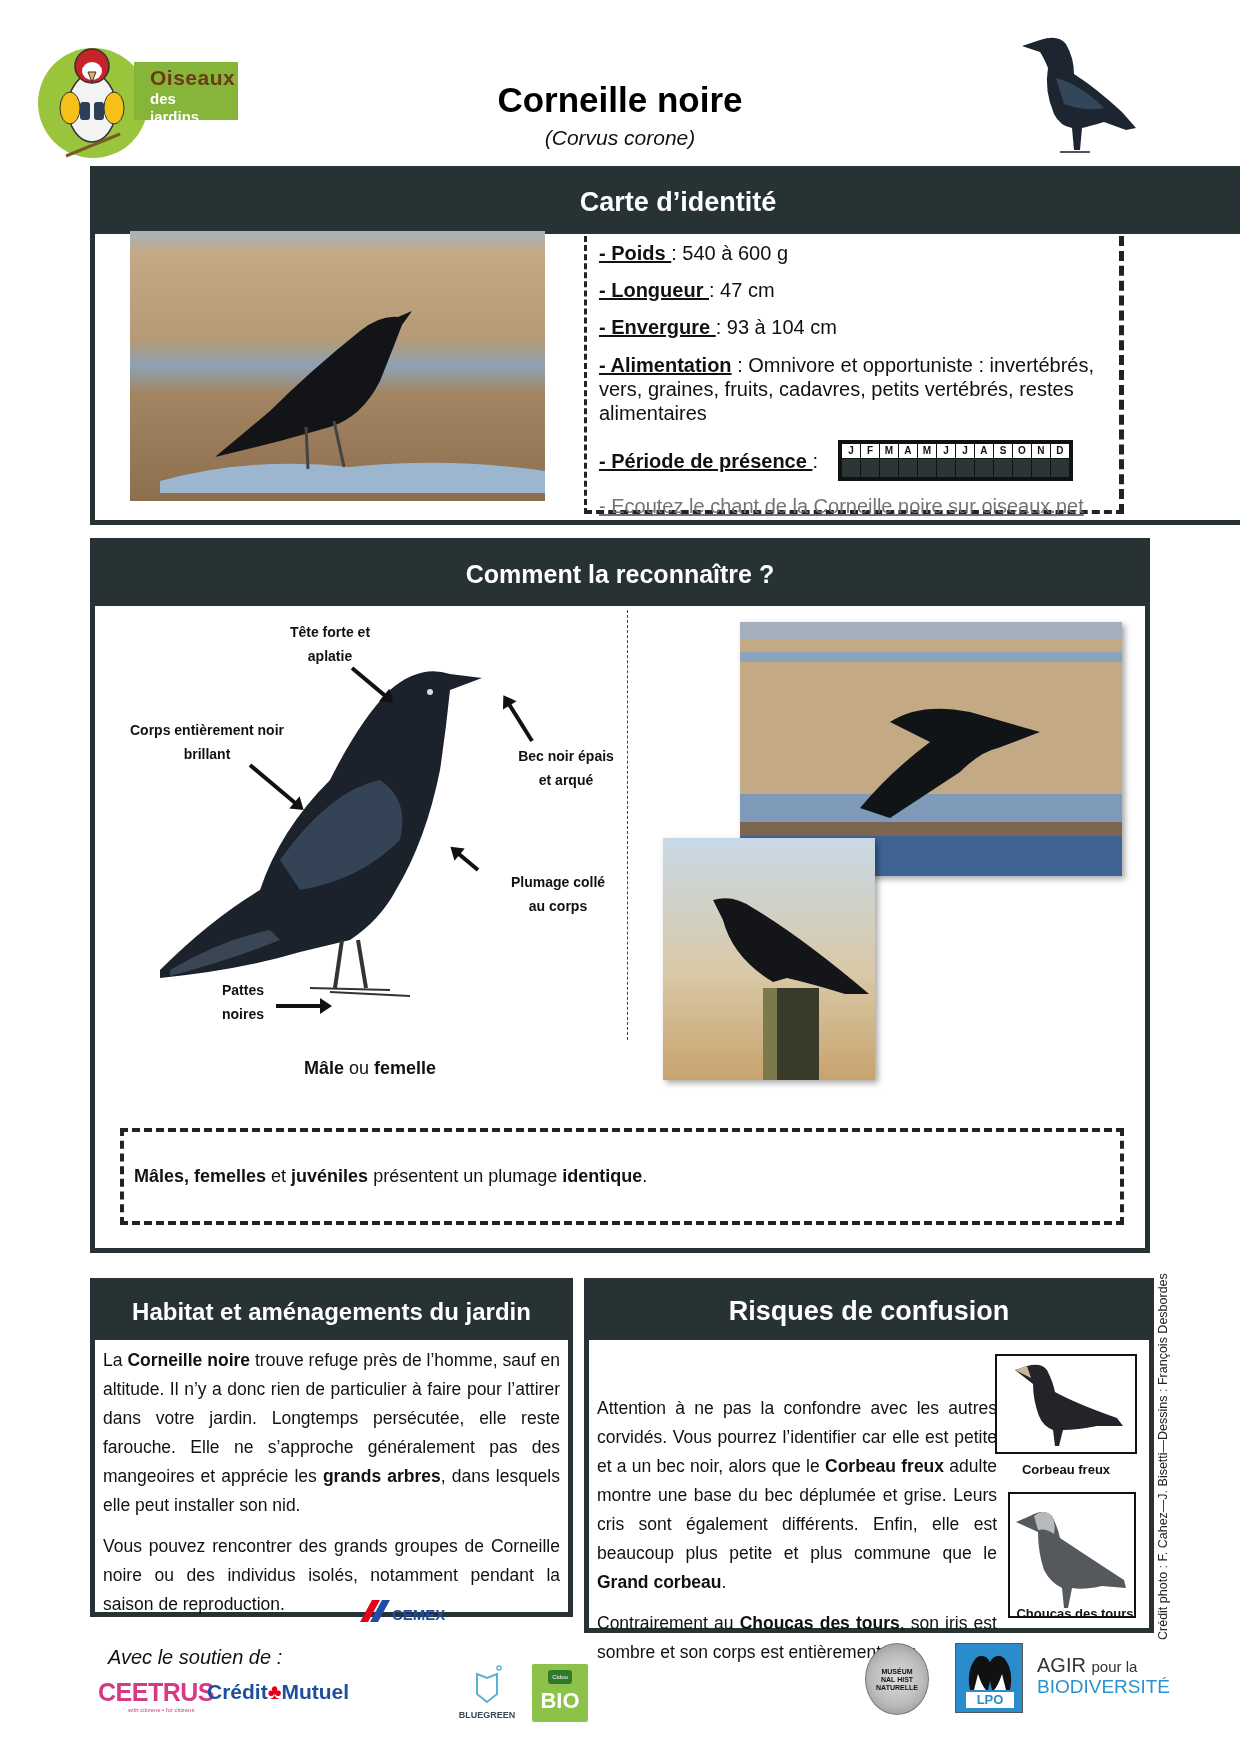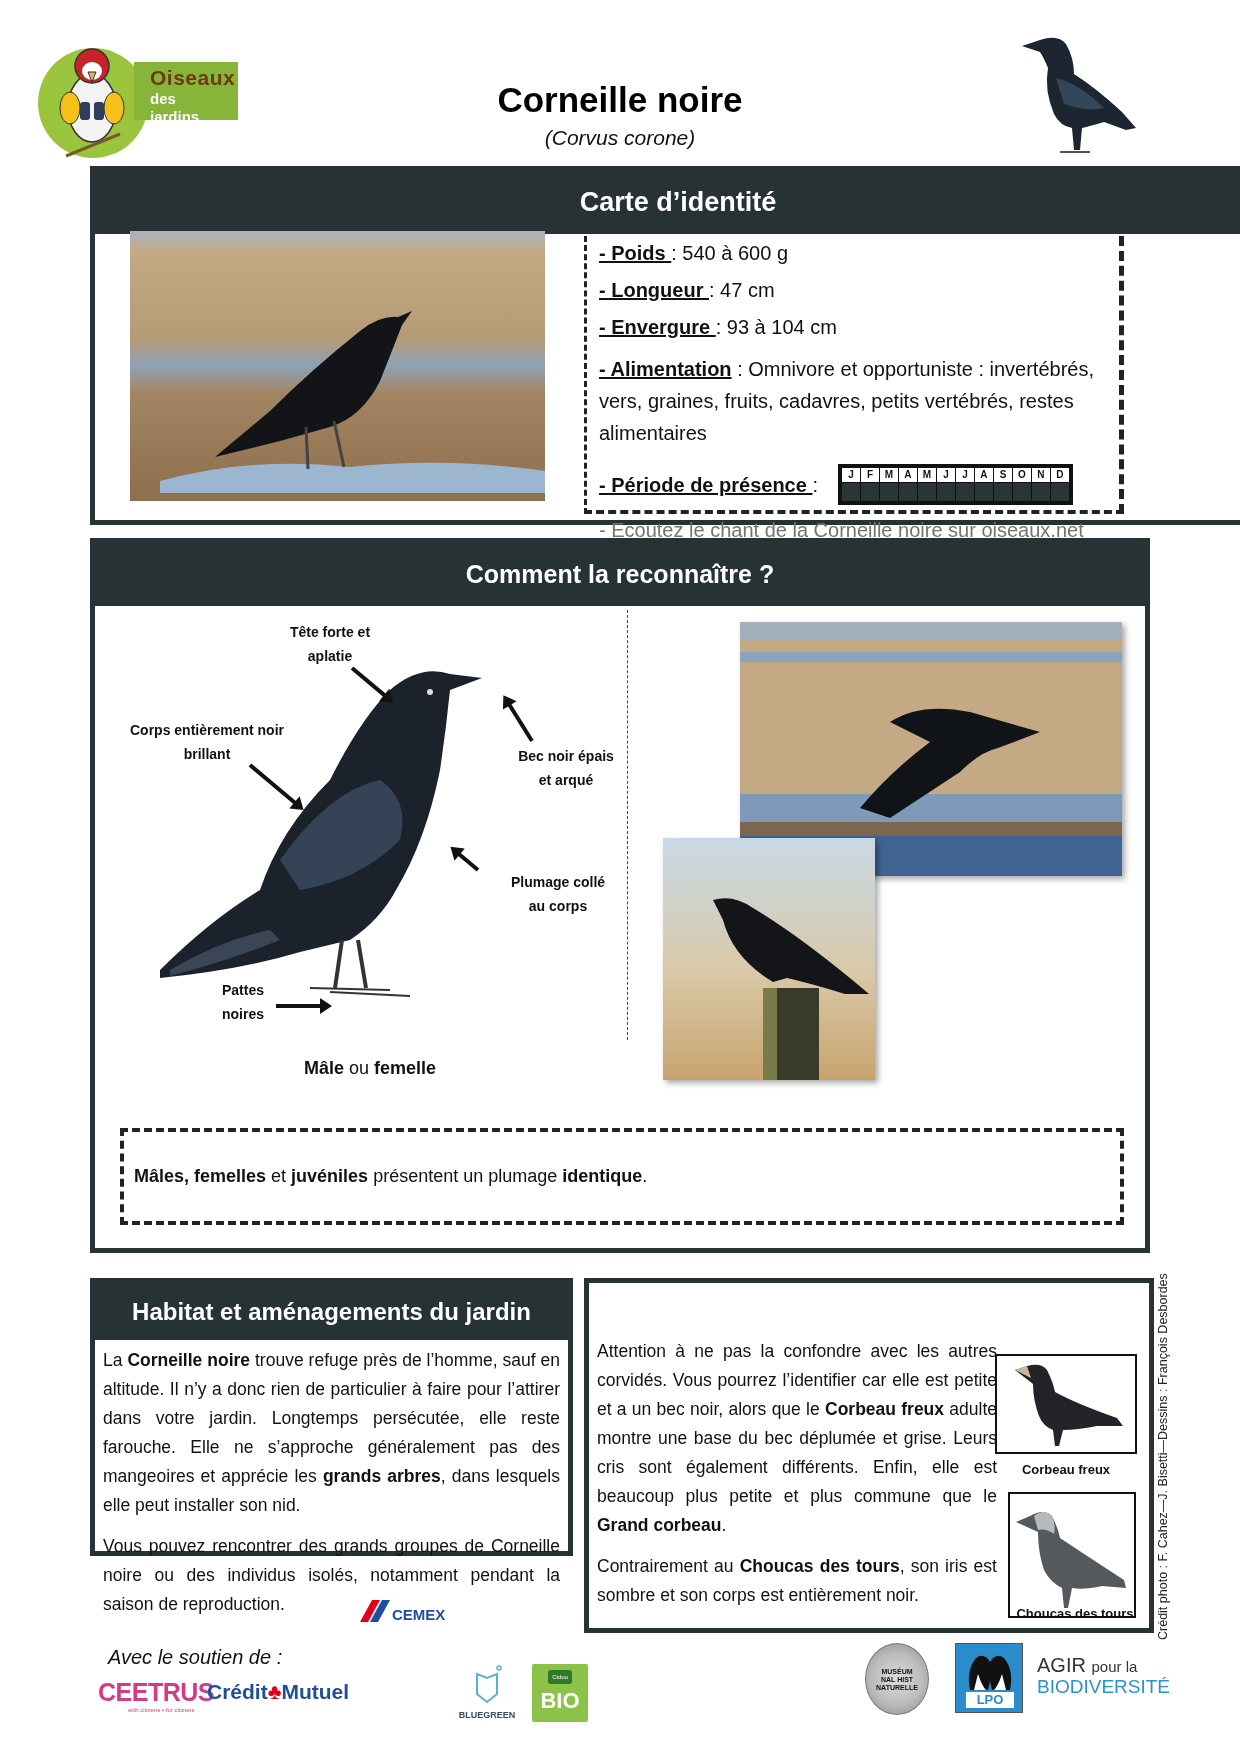--- a/index.html
+++ b/index.html
@@ -26,21 +26,21 @@
   .section-head { background: #263234; color: #fff; font-weight: bold; text-align: center; }
 
   .sec1 { left: 90px; top: 166px; width: 1176px; height: 359px; }
   .sec1 .section-head { height: 63px; line-height: 63px; font-size: 27px; }
 
   .photo1 { left: 130px; top: 231px; width: 415px; height: 270px; overflow: hidden; }
 
   .idbox { left: 584px; top: 236px; width: 540px; height: 278px; border-left: 3px dashed #222; border-right: 5px dashed #222; border-bottom: 4px dashed #222; padding: 6px 12px 0 12px; }
   .id-line { font-size: 20px; color: #111; line-height: 22px; margin-bottom: 15px; }
   .id-line .k { font-weight: bold; text-decoration: underline; }
-  .id-line.multi { line-height: 32px; }
+  .id-line.multi { line-height: 24px; }
   .id-period { display: flex; align-items: center; margin-bottom: 14px; }
   .months { display: flex; border: 4px solid #111; background: #111; margin-left: 20px; }
   .month { display: flex; flex-direction: column; width: 18px; margin-right: 1px; }
   .month:last-child { margin-right: 0; }
   .month .m-top { background: #fff; height: 14px; font-size: 10px; line-height: 14px; text-align: center; font-weight: bold; }
   .month .m-bot { background: #2a3538; height: 18px; margin-top: 1px; }
   .id-link { font-size: 20px; font-weight: normal; color: #737373; text-decoration: underline; }
 
   .sec2 { left: 90px; top: 538px; width: 1060px; height: 715px; }
   .sec2 .section-head { height: 63px; line-height: 63px; font-size: 25px; }
@@ -54,21 +54,21 @@
   .caption-mf b { font-weight: bold; }
 
   .vdivider { left: 627px; top: 610px; width: 0; height: 430px; border-left: 1px dashed #444; }
 
   .photo2 { left: 740px; top: 622px; width: 382px; height: 254px; box-shadow: 3px 3px 6px rgba(0,0,0,0.35); overflow: hidden; }
   .photo3 { left: 663px; top: 838px; width: 212px; height: 242px; box-shadow: 3px 3px 6px rgba(0,0,0,0.35); overflow: hidden; }
 
   .notebox { left: 120px; top: 1128px; width: 1004px; height: 97px; border: 4px dashed #222; display: flex; align-items: center; padding-left: 10px; font-size: 18px; color: #111; }
   .notebox b { font-weight: bold; }
 
-  .sec3 { left: 90px; top: 1278px; width: 483px; height: 278px; }
+  .sec3 { left: 90px; top: 1278px; width: 483px; height: 339px; }
   .sec3 .section-head { height: 57px; line-height: 57px; font-size: 24px; }
   .sec4 { left: 584px; top: 1278px; width: 570px; height: 355px; }
   .sec4 .section-head { height: 57px; line-height: 57px; font-size: 27px; }
 
   .para { font-size: 17.5px; line-height: 29px; text-align: justify; color: #111; }
   .para b { font-weight: bold; }
   .sec3 .body { padding: 6px 8px 0 8px; }
   .sec3 .para + .para { margin-top: 12px; }
   .sec4 .body { padding: 6px 0 0 8px; width: 408px; margin-top: 48px; }
   .sec4 .para + .para { margin-top: 12px; }
@@ -318,20 +318,21 @@
   <div class="section-head">Habitat et aménagements du jardin</div>
   <div class="body">
     <p class="para">
       <span>La </span><b>Corneille noire</b><span> trouve refuge près de l’homme, sauf en altitude. Il n’y a donc rien de particulier à faire pour l’attirer dans votre jardin. Longtemps persécutée, elle reste farouche. Elle ne s’approche généralement pas des mangeoires et apprécie les </span><b>grands arbres</b><span>, dans lesquels elle peut installer son nid.</span>
     </p>
     <p class="para">Vous pouvez rencontrer des grands groupes de Corneille noire ou des individus isolés, notamment pendant la saison de reproduction.</p>
   </div>
 </div>
 
 <div class="abs section sec4">
+  <div class="section-head">Risques de confusion</div>
   <div class="body">
     <p class="para">
       <span>Attention à ne pas la confondre avec les autres corvidés. Vous pourrez l’identifier car elle est petite et a un bec noir, alors que le </span><b>Corbeau freux</b><span> adulte montre une base du bec déplumée et grise. Leurs cris sont également différents. Enfin, elle est beaucoup plus petite et plus commune que le </span><b>Grand corbeau</b><span>.</span>
     </p>
     <p class="para">
       <span>Contrairement au </span><b>Choucas des tours</b><span>, son iris est sombre et son corps est entièrement noir.</span>
     </p>
   </div>
 </div>
 

